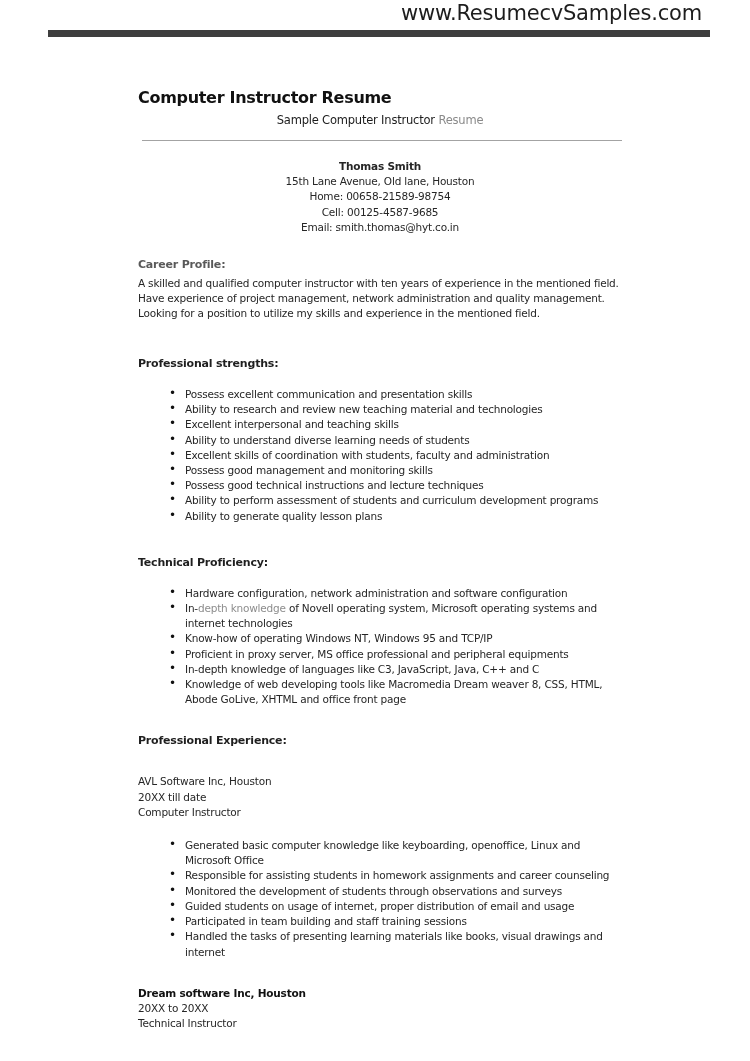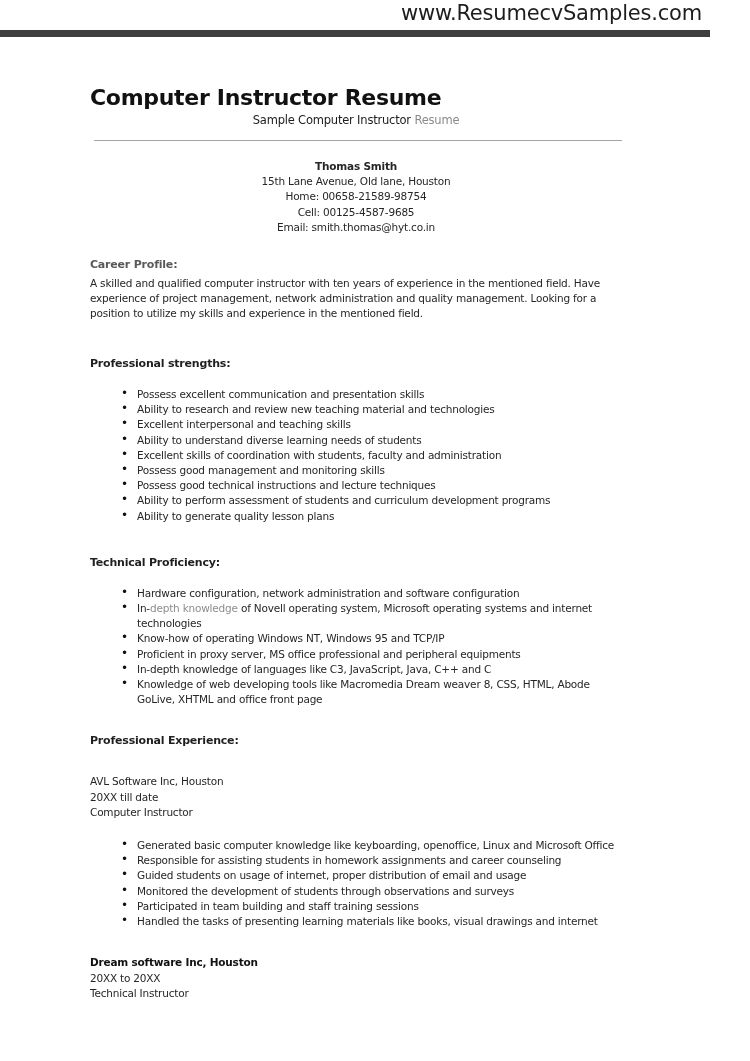--- a/index.html
+++ b/index.html
@@ -10,29 +10,29 @@
     --rule:#a3a3a3;
   }
   *{box-sizing:border-box;margin:0;padding:0;}
   html,body{background:#ffffff;}
   body{
     width:750px;height:1061px;overflow:hidden;
     font-family:"DejaVu Sans","Liberation Sans",sans-serif;
     color:var(--text);
     font-size:10.5px;letter-spacing:-0.2px;line-height:15px;
   }
-  .sheet{width:710px;height:1061px;background:#fff;position:relative;}
+  .sheet{width:710px;height:1061px;background:#fff;position:relative;padding-left:48px;}
   .site-url{
     text-align:right;padding:1px 8px 0 0;
     font-size:21px;line-height:25px;letter-spacing:-0.2px;color:#1d1d1d;
   }
   .header-bar{height:7px;background:var(--bar);margin-top:4px;width:100%;}
   .content{padding:0 88px 0 90px;}
   h1{
-    margin-top:50px;font-size:22px;line-height:22px;
+    margin-top:50px;font-size:16px;line-height:22px;
     font-weight:bold;color:#111;letter-spacing:-0.3px;
   }
   .subtitle{
     margin-top:4px;text-align:center;
     font-weight:normal;font-size:11.5px;line-height:15px;color:#1c1c1c;
   }
   .subtitle .gray{color:var(--accent-gray);}
   .rule{margin-top:12px;border-top:1px solid var(--rule);height:0;margin-left:4px;}
   .contact{margin-top:16px;text-align:center;line-height:15.2px;}
   .contact .name{font-weight:bold;margin-top:18px;}
@@ -120,22 +120,22 @@
     <section class="section-experience">
       <h2>Professional Experience:</h2>
 
       <div class="job">
         <div class="company">AVL Software Inc, Houston</div>
         <div class="dates">20XX till date</div>
         <div class="role">Computer Instructor</div>
         <ul class="bullets">
             <li>Generated basic computer knowledge like keyboarding, openoffice, Linux and Microsoft Office</li>
             <li>Responsible for assisting students in homework assignments and career counseling</li>
+            <li>Monitored the development of students through observations and surveys</li>
             <li>Guided students on usage of internet, proper distribution of email and usage</li>
-            <li>Monitored the development of students through observations and surveys</li>
             <li>Participated in team building and staff training sessions</li>
             <li>Handled the tasks of presenting learning materials like books, visual drawings and internet</li>
           </ul>
       </div>
 
       <div class="job">
         <div class="company bold">Dream software Inc, Houston</div>
         <div class="dates">20XX to 20XX</div>
         <div class="role">Technical Instructor</div>
       </div>

